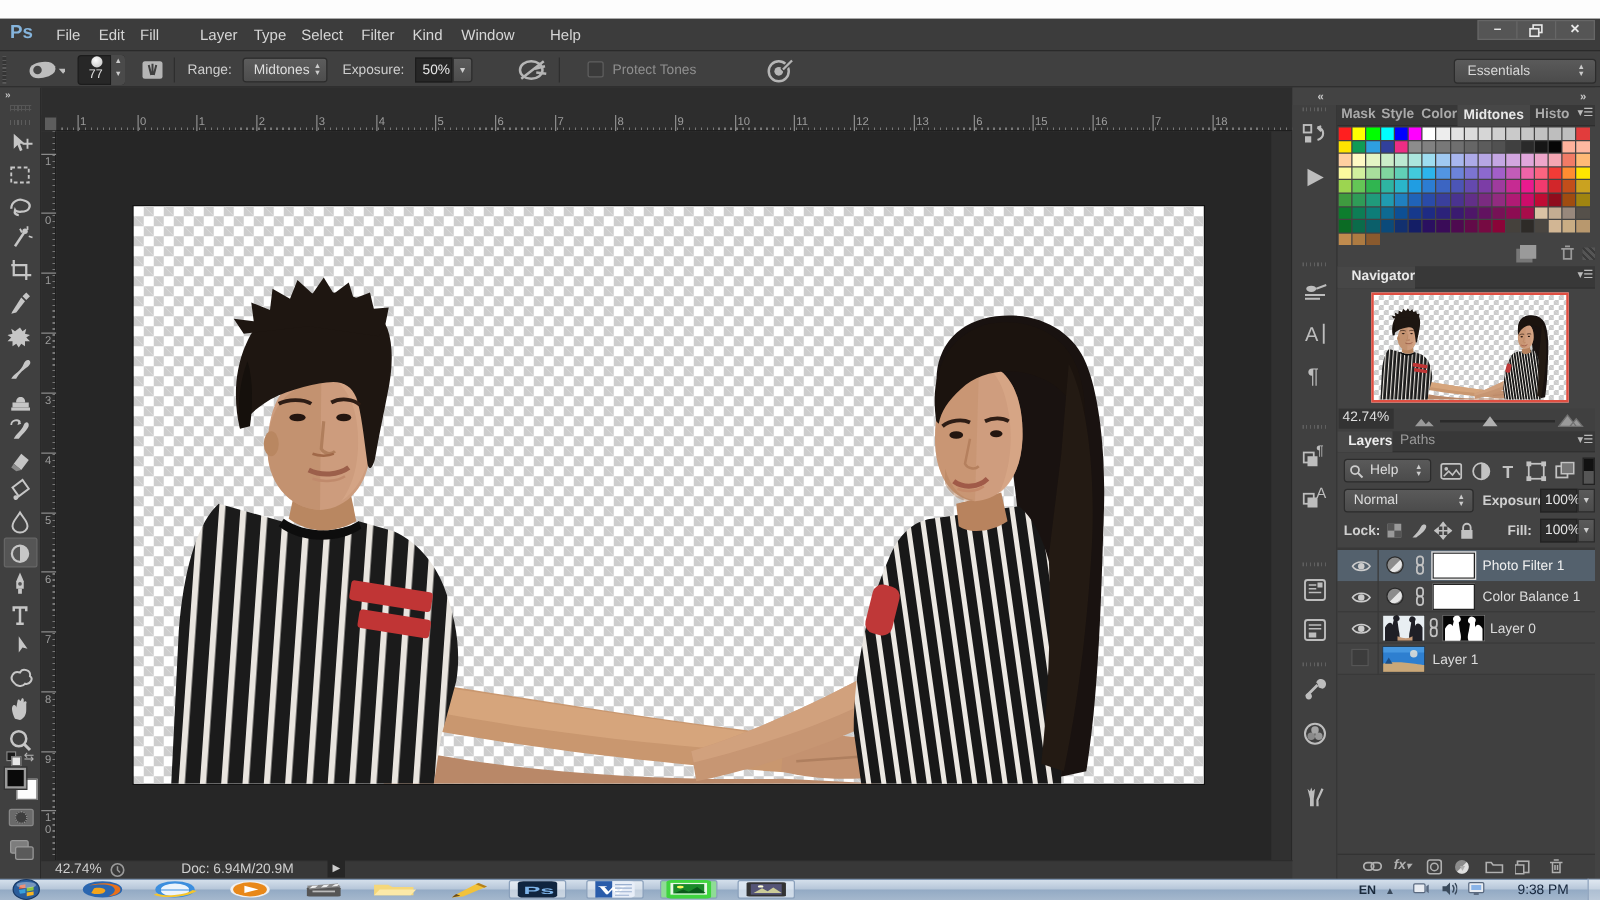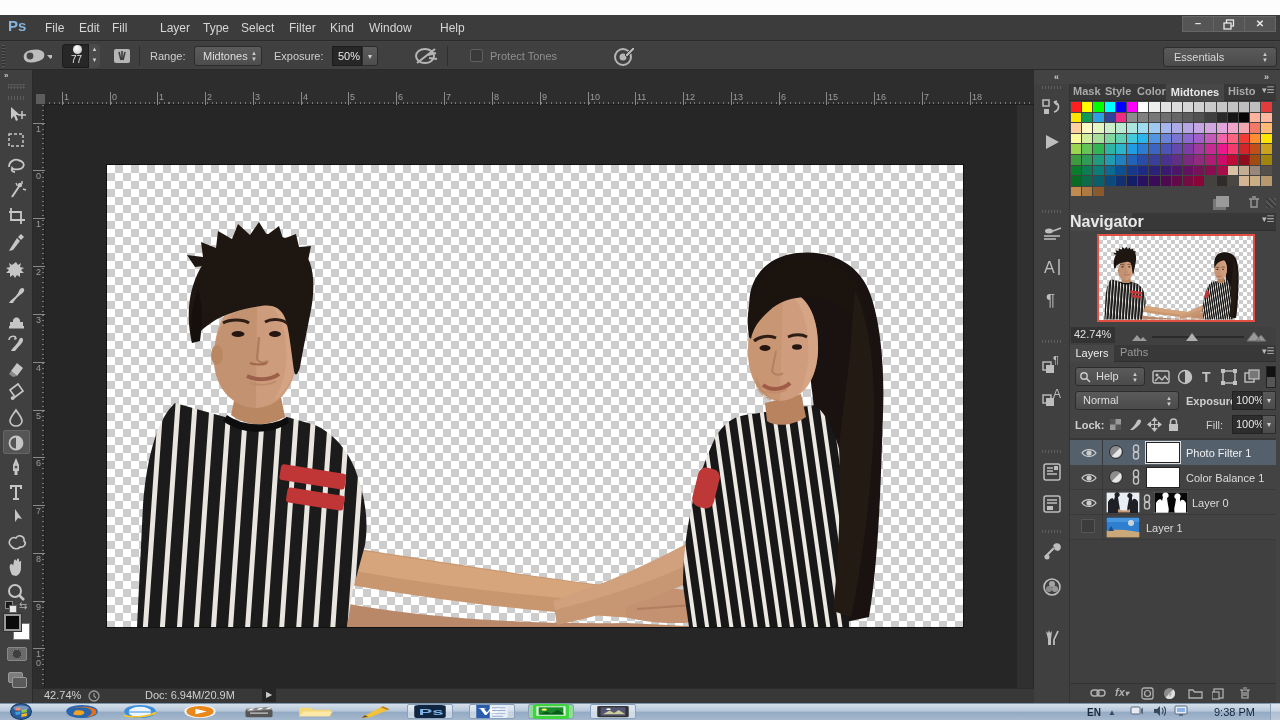--- a/index.html
+++ b/index.html
@@ -517,41 +517,41 @@
     <div class="abs" style="left:1261.4px;top:176.2px;width:10.3px;height:9.7px;background:#b8986e;"></div>
     <div class="abs" style="left:1071.0px;top:186.8px;width:10.3px;height:9.7px;background:#c08b4e;"></div>
     <div class="abs" style="left:1082.2px;top:186.8px;width:10.3px;height:9.7px;background:#ad7b42;"></div>
     <div class="abs" style="left:1093.4px;top:186.8px;width:10.3px;height:9.7px;background:#8a5a2e;"></div>
 <div class="abs" style="left:1216px;top:196px;width:13px;height:11px;background:#9a9a9a;box-shadow:-3px 3px 0 #777;"></div>
 <svg class="abs" style="left:1246px;top:194px;" width="16" height="16" viewBox="0 0 16 16">
       <path d="M3 5 h10 M5 5 v8 h6 v-8 M6 3 h4" stroke="#9a9a9a" stroke-width="1.4" fill="none"></path>
     </svg>
 <div class="abs" style="left:1266px;top:198px;width:10px;height:10px;background:repeating-linear-gradient(45deg,#555 0 2px,#3a3a3a 2px 4px);"></div>
 <div class="abs" style="left:1070px;top:213px;width:210px;height:18px;background:#383838;border-bottom:1px solid #2e2e2e;"></div>
-<div class="abs" style="left:1070px;top:213px;width:62px;height:18px;background:#474747;color:#e9e9e9;font-size:16px;font-weight:bold;line-height:17px;text-align:left;">Navigator</div>
+<div class="abs" style="left:1070px;top:213px;width:62px;height:18px;background:#474747;color:#e9e9e9;font-size:11px;font-weight:bold;line-height:17px;text-align:right;">Navigator</div>
 <div class="abs" style="left:1262px;top:214px;color:#bbb;font-size:9px;">▾☰</div>
 <div class="abs" style="left:1070px;top:231px;width:210px;height:96px;background:#434343;"></div>
 <div class="abs" style="left:1097px;top:234px;width:158px;height:88px;border:2px solid #e04f42;background-color:#fff;background-image:linear-gradient(45deg,#ccc 25%,transparent 25%,transparent 75%,#ccc 75%),linear-gradient(45deg,#ccc 25%,transparent 25%,transparent 75%,#ccc 75%);background-size:8px 8px;background-position:0 0,4px 4px;"></div>
 <svg class="abs" style="left:1099px;top:236px;" width="154" height="84" viewBox="0 0 856 462">
       <use href="#people"></use>
     </svg>
 <div class="abs" style="left:1070px;top:327px;width:210px;height:18px;background:#404040;"></div>
 <div class="abs" style="left:1071px;top:327px;width:44px;height:16px;background:#333;color:#e0e0e0;font-size:11px;line-height:15px;padding-left:3px;">42.74%</div>
 <svg class="abs" style="left:1130px;top:331px;" width="20" height="12" viewBox="0 0 20 12">
       <path d="M2 10 L7 4 L12 10 Z M9 10 L13 6 L17 10 Z" fill="#9a9a9a"></path>
     </svg>
 <div class="abs" style="left:1152px;top:336px;width:92px;height:2px;background:#2a2a2a;"></div>
 <svg class="abs" style="left:1184px;top:330px;" width="16" height="12" viewBox="0 0 16 12">
       <path d="M2 11 L8 3 L14 11 Z" fill="#b0b0b0"></path>
     </svg>
 <svg class="abs" style="left:1246px;top:328px;" width="22" height="15" viewBox="0 0 22 15">
       <path d="M1 13 L8 4 L15 13 Z M10 13 L15 7 L20 13 Z" fill="#9a9a9a" stroke="#707070"></path>
     </svg>
     <div class="abs" style="left:1070px;top:345px;width:210px;height:17px;background:#383838;border-bottom:1px solid #2e2e2e;"></div>
-<div class="abs" style="left:1070px;top:345px;width:44px;height:17px;background:#474747;color:#ececec;font-size:11px;font-weight:normal;line-height:16px;text-align:center;">Layers</div>
+<div class="abs" style="left:1070px;top:345px;width:44px;height:17px;background:#474747;color:#ececec;font-size:11px;font-weight:bold;line-height:16px;text-align:right;">Layers</div>
 <div class="abs" style="left:1120px;top:346px;color:#9a9a9a;font-size:11px;font-weight:normal;">Paths</div>
 <div class="abs" style="left:1262px;top:346px;color:#bbb;font-size:9px;">▾☰</div>
 <div class="abs" style="left:1070px;top:362px;width:210px;height:76px;background:#434343;"></div>
 <div class="abs" style="left:1075px;top:367px;width:70px;height:19px;background:linear-gradient(#5a5a5a,#4b4b4b);border:1px solid #2c2c2c;border-radius:3px;color:#ddd;font-size:11px;line-height:17px;padding-left:20px;">Help</div>
 <svg class="abs" style="left:1079px;top:371px;" width="12" height="12" viewBox="0 0 12 12">
       <circle cx="5" cy="5" r="3.2" fill="none" stroke="#ccc" stroke-width="1.4"></circle>
       <path d="M7.5 7.5 L11 11" stroke="#ccc" stroke-width="1.6"></path>
     </svg>
 <div class="abs" style="left:1132px;top:371px;color:#ccc;font-size:6px;line-height:6px;">▲<br>▼</div>
 <svg class="abs" style="left:1152px;top:369px;" width="18" height="16" viewBox="0 0 18 16">
@@ -592,21 +592,21 @@
 <svg class="abs" style="left:1128px;top:417px;" width="15" height="15" viewBox="0 0 15 15">
       <path d="M2 13 C5 10 7 8 9 4 C10 2 13 2 13 4 C13 7 9 10 5 13 Z" fill="#c2c2c2"></path>
     </svg>
 <svg class="abs" style="left:1147px;top:417px;" width="15" height="15" viewBox="0 0 15 15">
       <path d="M7.5 1 L7.5 14 M1 7.5 L14 7.5 M7.5 1 l-2 2.5 h4 z M7.5 14 l-2 -2.5 h4 z M1 7.5 l2.5 -2 v4 z M14 7.5 l-2.5 -2 v4 z" stroke="#c2c2c2" stroke-width="1.2" fill="#c2c2c2"></path>
     </svg>
 <svg class="abs" style="left:1166px;top:417px;" width="15" height="15" viewBox="0 0 15 15">
       <rect x="3" y="7" width="9" height="7" fill="#c2c2c2"></rect>
       <path d="M4.5 7 V5 a3 3 0 0 1 6 0 V7" fill="none" stroke="#c2c2c2" stroke-width="1.5"></path>
     </svg>
-<div class="abs" style="left:1186px;top:419px;color:#cfcfcf;font-size:11px;font-weight:normal;padding-left:20px;">Fill:</div>
+<div class="abs" style="left:1186px;top:419px;color:#cfcfcf;font-size:11px;font-weight:bold;padding-left:20px;">Fill:</div>
 <div class="abs" style="left:1232px;top:415px;width:30px;height:19px;background:#2d2d2d;border:1px solid #222;color:#e8e8e8;font-size:11px;line-height:17px;padding-left:3px;">100%</div>
 <div class="abs" style="left:1262px;top:415px;width:14px;height:19px;background:linear-gradient(#5a5a5a,#4b4b4b);border:1px solid #2c2c2c;color:#ccc;font-size:7px;text-align:center;line-height:18px;">▼</div>
 <div class="abs" style="left:1070px;top:438px;width:210px;height:2px;background:#383838;"></div>
 <div class="abs" style="left:1070px;top:440px;width:210px;height:25px;background:#54616d;"></div>
 <div class="abs" style="left:1070px;top:465px;width:210px;height:25px;background:#434343;border-bottom:1px solid #393939;"></div>
 <div class="abs" style="left:1070px;top:490px;width:210px;height:25px;background:#434343;border-bottom:1px solid #393939;"></div>
 <div class="abs" style="left:1070px;top:515px;width:210px;height:25px;background:#434343;border-bottom:1px solid #393939;"></div>
 <div class="abs" style="left:1102px;top:440px;width:1px;height:25px;background:#383838;"></div>
 <div class="abs" style="left:1102px;top:465px;width:1px;height:25px;background:#383838;"></div>
 <div class="abs" style="left:1102px;top:490px;width:1px;height:25px;background:#383838;"></div>

